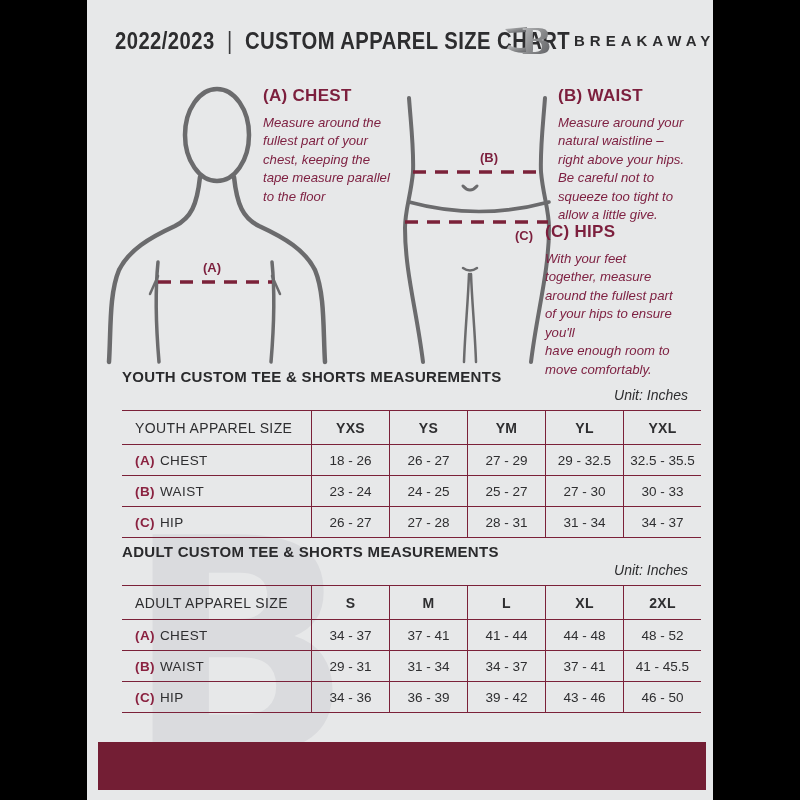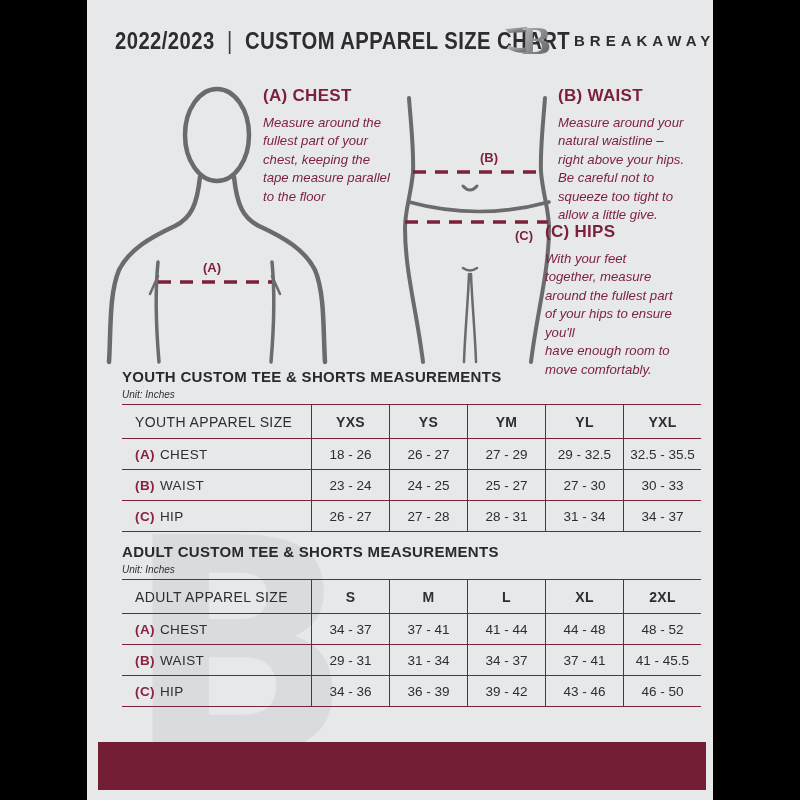--- a/index.html
+++ b/index.html
@@ -43,23 +43,23 @@
   .instr-c{left:458px;top:222px;}
   
   .section{position:absolute;left:35px;width:566px;z-index:1;}
   .sec-youth{top:368px;}
   .sec-adult{top:543px;}
   .tbl-title{
     font-weight:bold;font-size:15px;color:#2a2a2c;
     letter-spacing:.3px;line-height:18px;
   }
   .tbl-unit{
-    text-align:left;font-style:italic;font-size:10px;color:#2e2e30;line-height:18px;
-  }
-  table.size{border-collapse:collapse;width:566px;table-layout:fixed;}
+    text-align:right;font-style:italic;font-size:14px;color:#2e2e30;line-height:18px;
+  }
+  table.size{border-collapse:collapse;width:566px;table-layout:fixed;margin-top:6px;}
   table.size td{
     border-top:1.5px solid #7b2139;font-size:13.5px;color:#2e2e30;
     text-align:center;padding:0;height:30px;vertical-align:middle;
   }
   table.size tr.head td{height:33px;font-size:14px;}
   table.size tr.head td:not(.lbl){font-weight:bold;letter-spacing:.3px;}
   table.size td.lbl{text-align:left;padding-left:13px;width:176px;letter-spacing:.4px;}
   table.size td:not(.lbl){border-left:1.5px solid #7b2139;width:77px;}
   table.size tr:last-child td{border-bottom:1.5px solid #7b2139;}
   table.size .pfx{font-weight:bold;color:#8a2240;margin-right:5px;}

